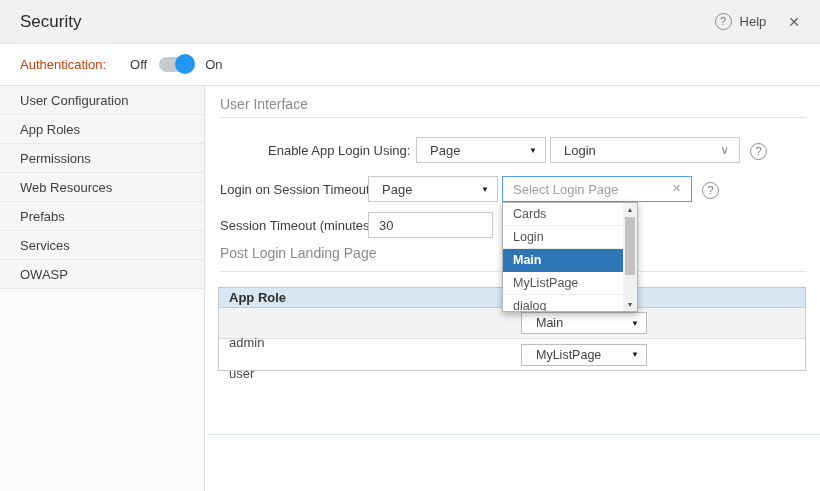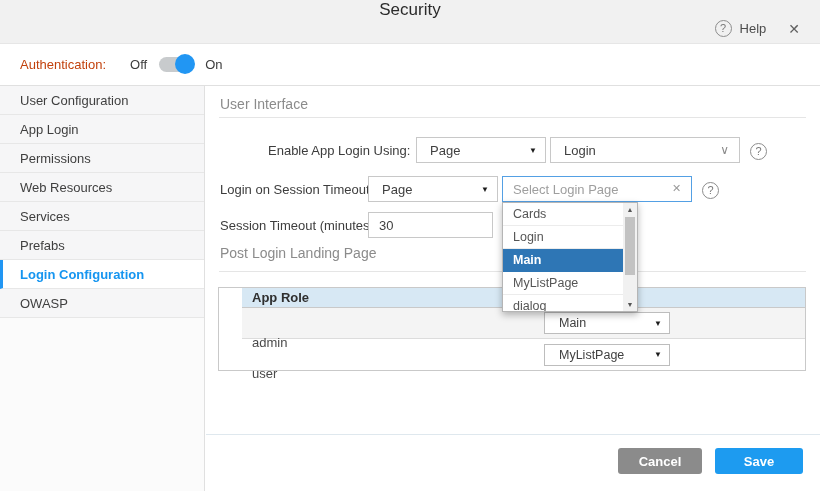--- a/index.html
+++ b/index.html
@@ -2,21 +2,21 @@
 <html><head>
 <meta charset="utf-8">
 <style>
   * { margin:0; padding:0; box-sizing:border-box; }
   html,body { width:820px; height:491px; }
   body { font-family:"Liberation Sans", sans-serif; background:#fff; color:#3d3d3d; overflow:hidden; }
   #app { position:relative; width:820px; height:491px; background:#fff; overflow:hidden; }
 
   
   .hdr { position:absolute; left:0; top:0; width:820px; height:44px; background:#f1f1f1;
-         border-bottom:1px solid #e6e6e6; display:flex; align-items:center; padding:0 20px;flex-direction:column; }
+         border-bottom:1px solid #e6e6e6; display:flex; align-items:center; padding:0 20px; }
   .hdr-title { font-size:17px; font-weight:500; color:#2b2b2b; }
   .hdr-right { margin-left:auto; display:flex; align-items:center; gap:8px; }
   .help-circle { width:17px; height:17px; border:1px solid #8d8d8d; border-radius:50%;
                  color:#7a7a7a; font-size:11px; line-height:15px; text-align:center; display:inline-block; }
   .hdr-help-label { font-size:13px; color:#4c4c4c; margin-right:14px; }
   .close-x { font-size:14px; color:#5f5f5f; cursor:pointer; }
 
   
   .auth { position:absolute; left:0; top:44px; width:820px; height:42px; background:#fff;
           border-bottom:1px solid #e0e0e0; display:flex; align-items:center; padding:0 20px; }
@@ -52,21 +52,21 @@
   .combo { left:296px; width:190px; }
   .combo .chev { position:absolute; right:10px; font-size:12px; color:#8a8a8a; }
   .txtinput { position:absolute; top:0; height:26px; border:1px solid #c8c8c8; background:#fff;
               font-family:"Liberation Sans", sans-serif; font-size:13px; color:#3f3f3f; padding:4px 10px; outline:none; }
   .txtinput.focused { border-color:#54a0e4; }
   .txtinput::placeholder { color:#9e9e9e; }
   .clear-x { position:absolute; right:10px; top:6px; font-size:11px; color:#9a9a9a; cursor:pointer; }
   .help-at { position:absolute; left:496px; top:4px; }
 
   
-  .tbl { position:absolute; left:12px; top:201px; width:588px; border:1px solid #c9c9c9;padding-left:23px; }
+  .tbl { position:absolute; left:12px; top:201px; width:588px; border:1px solid #c9c9c9; }
   .tbl-head { height:20px; background:#d7e8f4; display:flex; align-items:center; padding-left:10px;
               font-size:13px; font-weight:bold; color:#2f2f2f; border-bottom:1px solid #c9c9c9; }
   .tbl-row { height:31px; display:flex; border-bottom:1px solid #dcdcdc; }
   .tbl-row:last-child { border-bottom:none; }
   .tbl-row .cell-role { width:294px; border-right:1px solid #dcdcdc; display:flex; align-items:center;
                         padding-left:10px; font-size:13px; color:#4a4a4a;margin-top:34px; }
   .tbl-row .cell-page { flex:1; display:flex; align-items:center; }
   .tbl-row.alt { background:#f4f4f4; }
   .row-sel { position:relative; margin-left:8px; width:126px; height:22px; border:1px solid #bdbdbd;
              background:#fff; display:flex; align-items:center; padding-left:14px; font-size:12.5px;
@@ -112,26 +112,25 @@
     <span class="auth-label">Authentication:</span>
     <span class="tgl-off">Off</span>
     <span class="toggle">
       <span class="knob"></span>
     </span>
     <span class="tgl-on">On</span>
   </div>
 
   <div class="sidebar">
     <div class="side-item">User Configuration</div>
-    <div class="side-item">App Login</div>
+    <div class="side-item">App Roles</div>
     <div class="side-item">Permissions</div>
     <div class="side-item">Web Resources</div>
+    <div class="side-item">Prefabs</div>
     <div class="side-item">Services</div>
-    <div class="side-item">Prefabs</div>
-    <div class="side-item selected">Login Configuration</div>
     <div class="side-item">OWASP</div>
   </div>
 
   <div class="content">
 
     <div class="section-title" style="top:10px;">User Interface</div>
     <div class="divider" style="top:31px;"></div>
 
     <div class="frow" style="top:51px;margin-left:48px;">
       <span class="flabel">Enable App Login Using:</span>
@@ -185,24 +184,20 @@
         <div class="cell-page">
           <span class="row-sel">
             <span>MyListPage</span>
             <span class="caret">▼</span>
           </span>
         </div>
       </div>
     </div>
 
     <div class="foot-divider"></div>
-    <div class="foot-btns">
-      <button class="btn btn-cancel">Cancel</button>
-      <button class="btn btn-save">Save</button>
-    </div>
   </div>
 
   <div class="ddown">
     <div class="dd-item">Cards</div>
     <div class="dd-item">Login</div>
     <div class="dd-item hl">Main</div>
     <div class="dd-item">MyListPage</div>
     <div class="dd-item">dialog</div>
     <div class="dd-scroll">
       <span class="dd-arrow up">▲</span>

